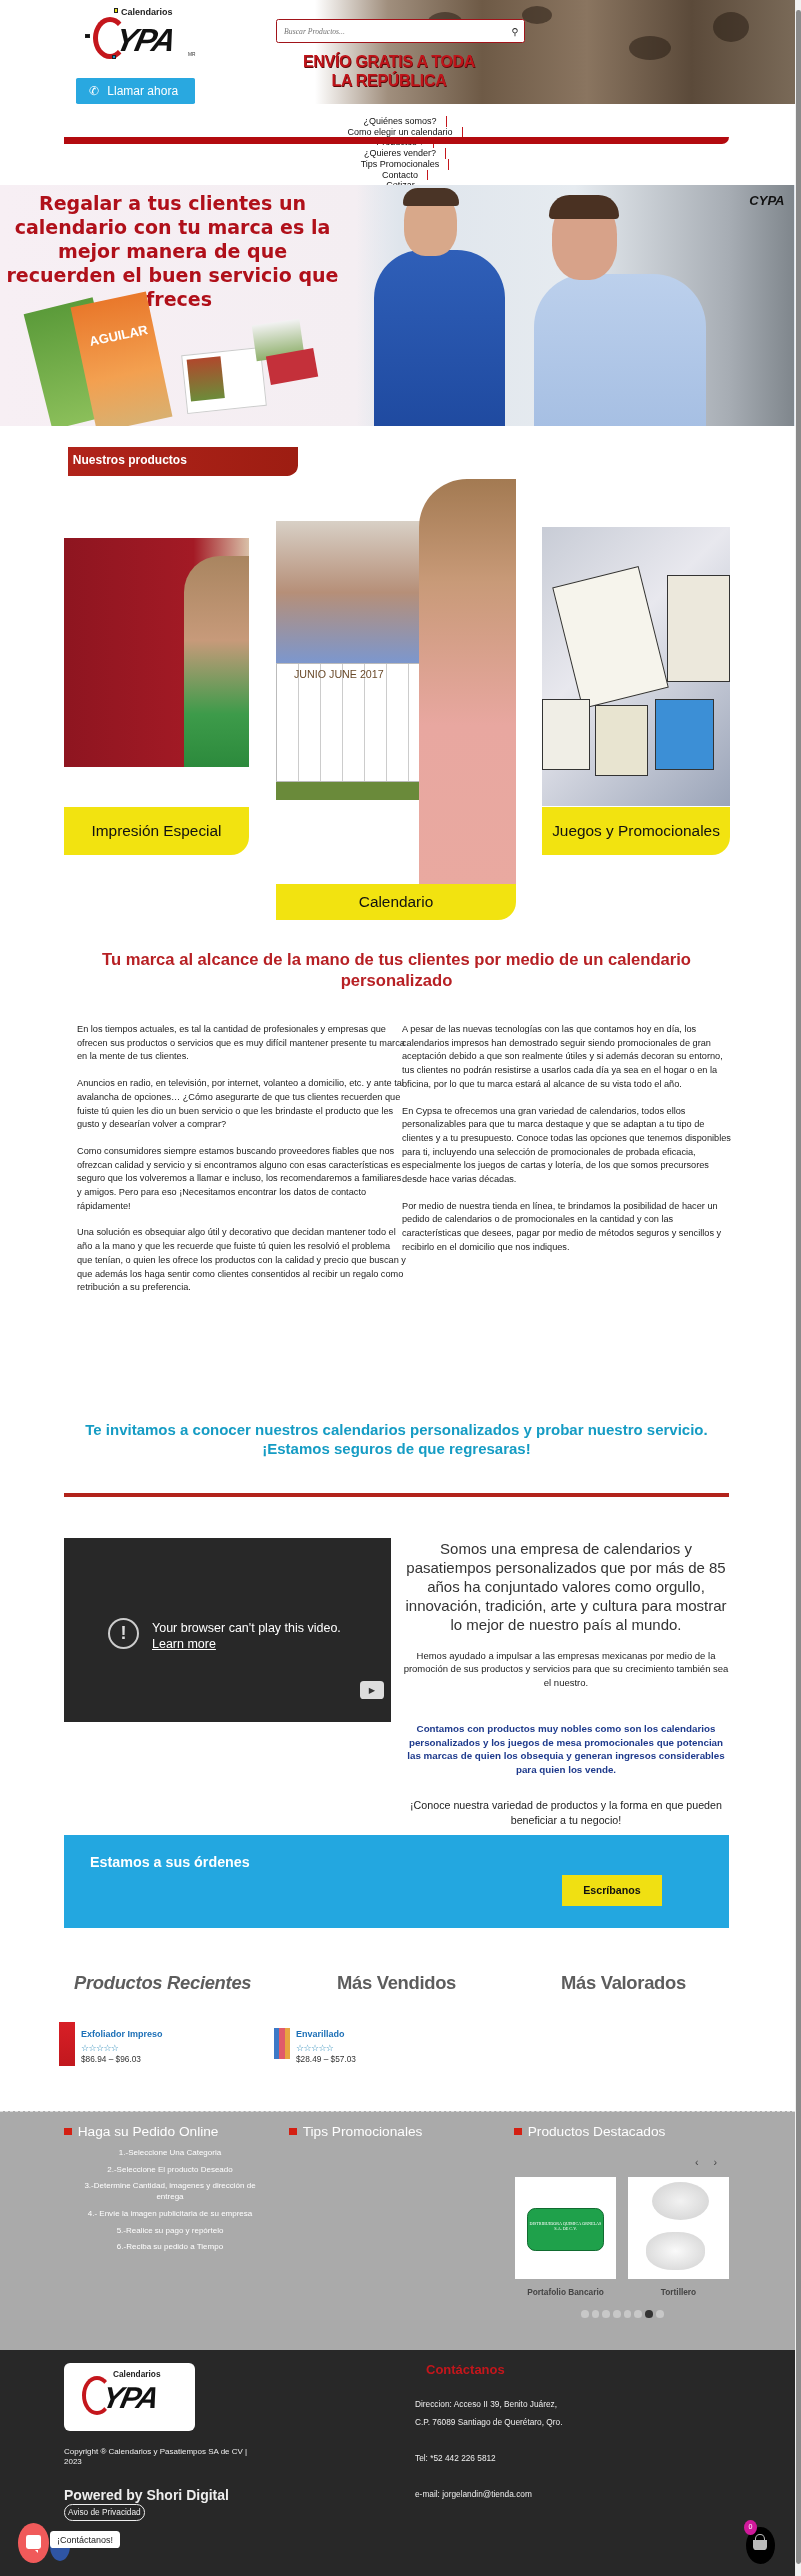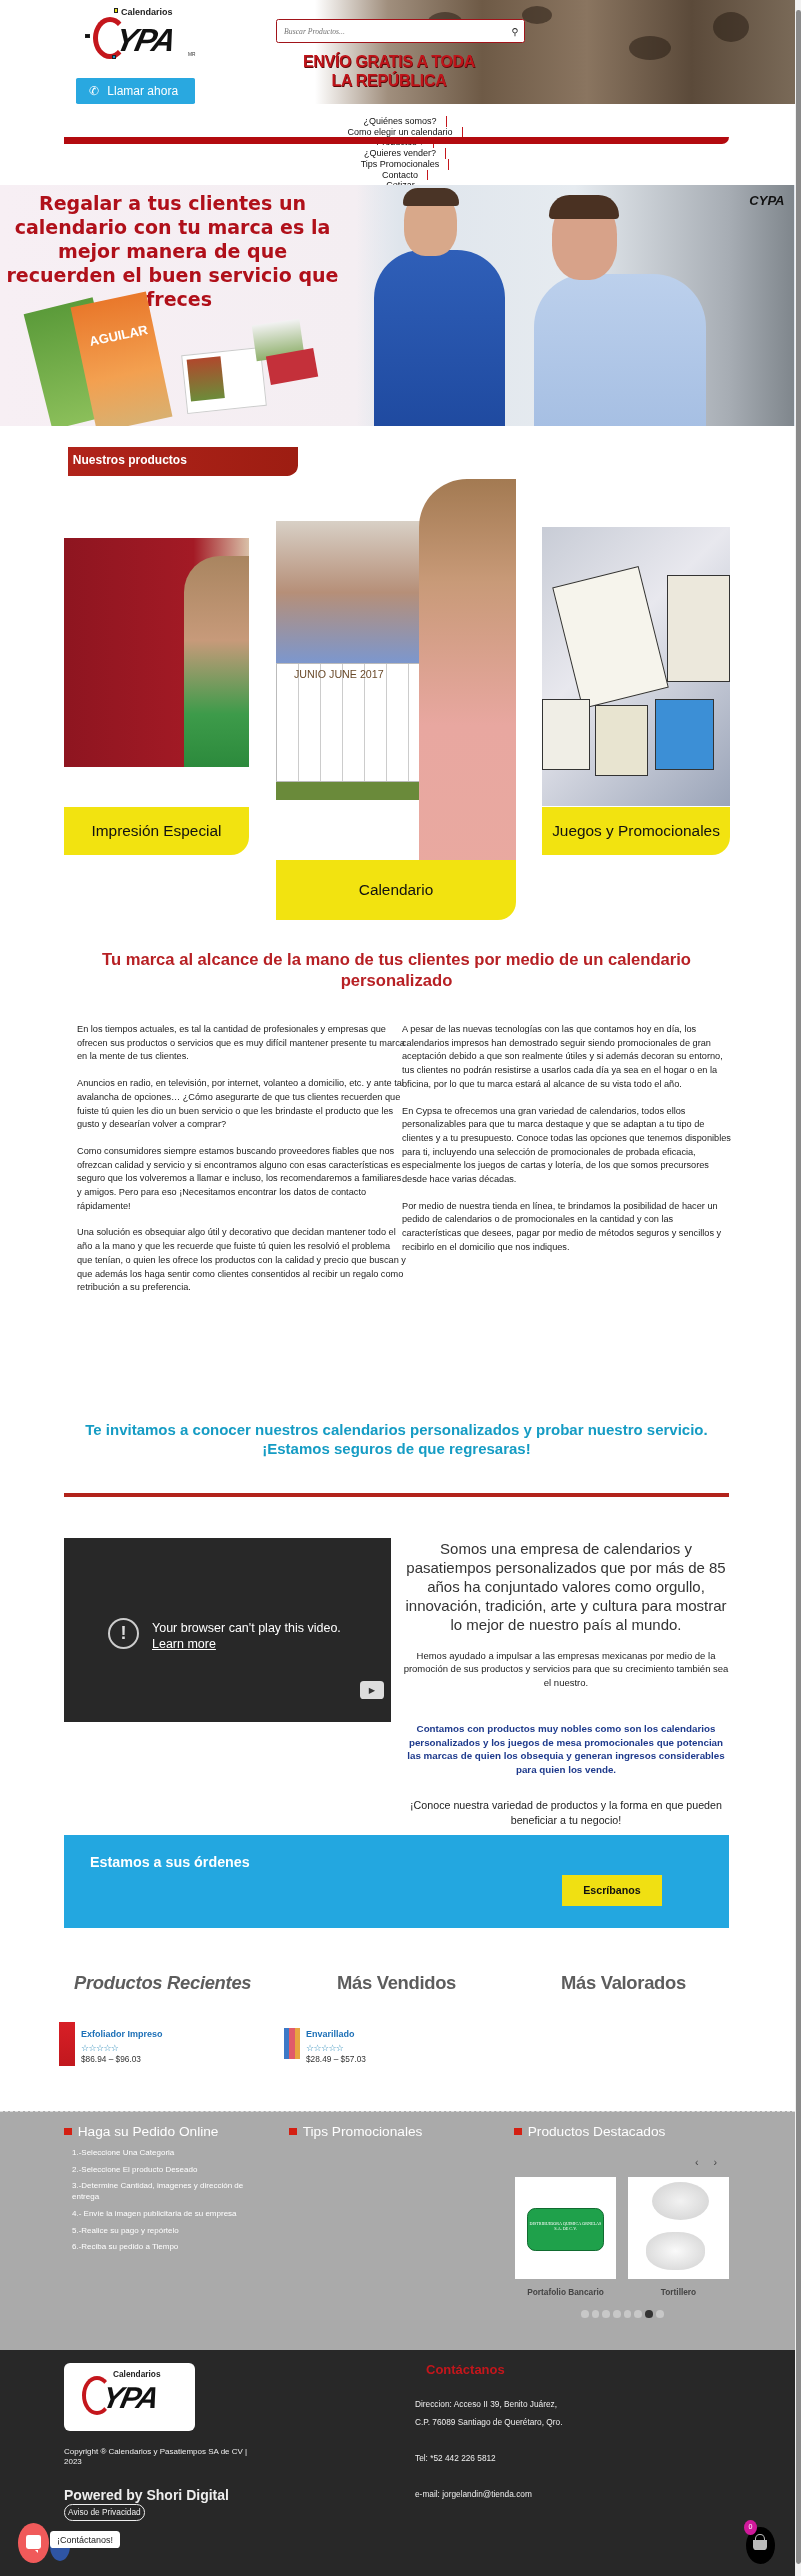--- a/index.html
+++ b/index.html
@@ -64,21 +64,21 @@
   .p1 .prod-img .girl { position: absolute; right: 0; top: 18px; width: 65px; height: 211px; background: linear-gradient(#a98560, #c79a7a 40%, #3d9b4a 75%, #2c8a3c); border-radius: 36px 0 0 0; }
   .p1 .prod-label { height: 48px; }
 
   .p2 { left: 276px; top: 479px; width: 240px; height: 441px; }
   .p2 .prod-img { top: 0; height: 410px; background: linear-gradient(90deg, #fff 0%, #fff 100%); }
   .p2 .cal-top { position: absolute; left: 0; top: 42px; width: 154px; height: 143px; background: linear-gradient(#d8d0c6, #b68f78 50%, #7b97cf); }
   .p2 .cal-grid { position: absolute; left: 0; top: 184px; width: 154px; height: 119px; background: repeating-linear-gradient(90deg, #fff 0 21.4px, #ccc 21.4px 22px), #fff; border: 0.6px solid #bbb; }
   .p2 .cal-month { position: absolute; left: 18px; top: 189px; font-size: 10.7px; color: #6a4a2a; }
   .p2 .cal-foot { position: absolute; left: 0; top: 303px; width: 154px; height: 18px; background: #6a8a3a; }
   .p2 .woman { position: absolute; left: 143px; top: 0; width: 97px; height: 410px; background: linear-gradient(#a37a52 0%, #c89a78 25%, #e8a7a0 60%, #e9a9a0 100%); border-radius: 48px 0 0 0; }
-  .p2 .prod-label { height: 60px; }
+  .p2 .prod-label { height: 36px; }
 
   .p3 { left: 542px; top: 527px; width: 188px; height: 328px; }
   .p3 .prod-img { top: 0; height: 279px; background: linear-gradient(135deg, #c8ccd6 0%, #e8e8ee 40%, #9aa4b8 100%); }
   .p3 .card { position: absolute; background: #f6f4ec; border: 1.2px solid #333; }
   .p3 .prod-label { height: 48px; }
 
   
   .sec-title { position: absolute; left: 64px; top: 949px; width: 665px; text-align: center; color: #b72024; font-weight: bold; font-size: 16.6px; line-height: 21.4px; }
   .col { position: absolute; width: 330px; font-size: 9.2px; line-height: 13.7px; color: #222; }
   .col p { margin-bottom: 13px; }
@@ -108,31 +108,31 @@
   
   .widget { position: absolute; top: 1972px; }
   .widget h3 { font-size: 18.4px; color: #5d5d5d; font-weight: bold; letter-spacing: -0.3px; }
   .w1 { left: 74px; font-style: italic; } .w2 { left: 337px; } .w3 { left: 561px; }
   .mini { position: absolute; top: 2022px; display: flex; }
   .mini .thumb { width: 16px; height: 44px; margin-right: 6px; }
   .mini .info { padding-top: 7.1px; }
   .mini .name { color: #1d70b7; font-weight: bold; font-size: 9px; }
   .mini .stars { color: #2a8ab8; font-size: 9px; letter-spacing: -0.6px; margin-top: 3.6px; }
   .mini .price { color: #333; font-size: 8.3px; margin-top: 1.2px; }
-  .m1 { left: 59px; } .m2 { left: 284px; }
+  .m1 { left: 59px; } .m2 { left: 274px; }
   .m1 .thumb { background: linear-gradient(#d81f26, #c1181e); }
   .m2 .thumb { background: linear-gradient(90deg, #3c79c7 0 33%, #e05b6a 33% 66%, #e7a441 66%); height: 31px; margin-top: 6px; }
 
   
   .grey-footer { position: absolute; left: 0; top: 2111px; width: 795px; height: 239px; background: #aaaaaa; border-top: 1.2px dashed #ddd; }
   .gf-head { position: absolute; top: 12px; color: #fff; font-size: 13.7px; display: flex; align-items: center; }
   .gf-head .sq { width: 7.7px; height: 7.7px; background: #d41f12; margin-right: 6px; }
   .gh1 { left: 64px; } .gh2 { left: 289px; } .gh3 { left: 514px; }
   .steps { position: absolute; left: 72px; top: 36px; width: 196px; color: #fff; font-size: 8px; line-height: 10.7px; }
-  .steps li { list-style: none; margin-bottom: 6px; }
+  .steps li { list-style: none; margin-bottom: 6px; text-align: center; }
   .carousel-nav { position: absolute; left: 695px; top: 44px; color: #444; font-size: 10.7px; }
   .carousel-nav span { margin-right: 12px; }
   .fp { position: absolute; top: 65px; width: 101px; }
   .fp .img { width: 101px; height: 102px; background: #fff; position: relative; }
   .fp .name { text-align: center; color: #444; font-weight: bold; font-size: 8.3px; margin-top: 8.3px; }
   .fp1 { left: 515px; } .fp2 { left: 628px; }
   .fp1 .bag { position: absolute; left: 12px; top: 31px; width: 77px; height: 43px; background: #1fa14b; border-radius: 8.3px; border: 1.2px solid #116b30; color: #fff; font-size: 4.2px; text-align: center; padding-top: 12px; font-family: "Liberation Serif", serif; }
   .fp2 .plate { position: absolute; left: 24px; top: 4.8px; width: 57px; height: 38px; border-radius: 50%; background: radial-gradient(#f2f2f2, #cfcfcf); }
   .fp2 .plate2 { position: absolute; left: 18px; top: 55px; width: 59px; height: 38px; border-radius: 45%; background: radial-gradient(#fafafa, #d0d0d0); }
   .dots { position: absolute; left: 581px; top: 198px; display: flex; }

